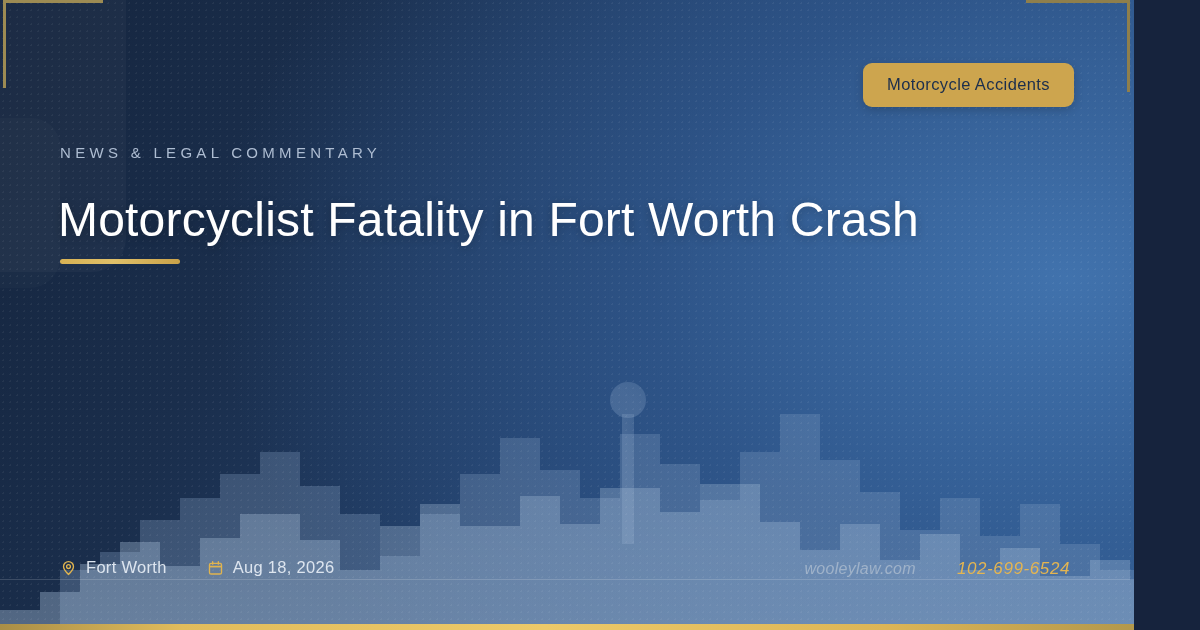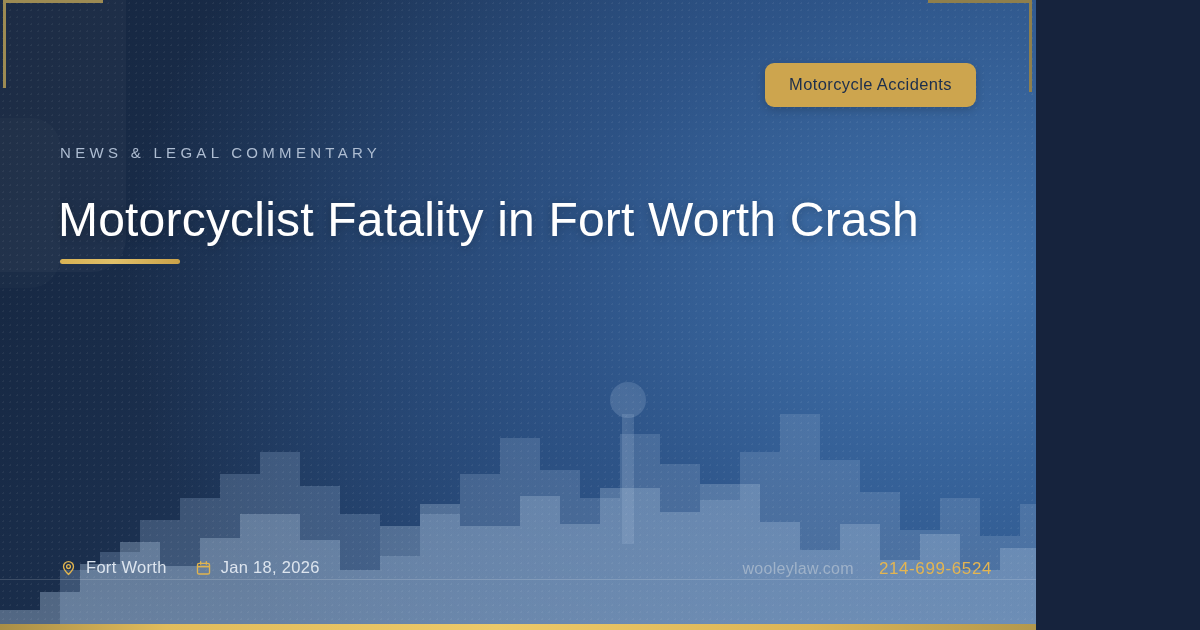--- a/index.html
+++ b/index.html
@@ -5,21 +5,21 @@
   * { margin:0; padding:0; box-sizing:border-box; }
   html, body { width:1200px; height:630px; }
   body {
     font-family: "Liberation Sans", sans-serif;
     background:#16233d;
     overflow:hidden;
   }
 
   .canvas {
     position:relative;
-    width:1036px;
+    width:1134px;
     height:630px;
     overflow:hidden;
     background:
       radial-gradient(ellipse 1100px 800px at 92% 46%, rgba(62,110,168,0.92) 0%, rgba(48,90,145,0.55) 38%, rgba(28,52,90,0.0) 72%),
       linear-gradient(118deg, #16263f 0%, #1a2e4c 28%, #22406b 58%, #2d5party 0%, #2f5789 100%);
   }
   
   .canvas {
     background:
       radial-gradient(ellipse 1150px 820px at 94% 44%, rgba(66,116,175,0.95) 0%, rgba(52,95,152,0.6) 36%, rgba(30,55,95,0.0) 74%),
@@ -123,35 +123,35 @@
   
   .footer-divider {
     position:absolute;
     left:0; right:0; top:579px;
     height:1px;
     background:rgba(255,255,255,0.16);
   }
   .footer-left {
     position:absolute;
     left:60px; top:558px;
-    display:flex; align-items:center; gap:28px;
+    display:flex; align-items:center; gap:40px;
   }
   .meta { display:flex; align-items:center; gap:9px; }
   .meta-text {
     font-size:16.5px;
     color:#dde5ef;
     letter-spacing:0.3px;
     white-space:nowrap;
   }
   .icon { display:block; width:17px; height:18px; }
 
   .footer-right {
     position:absolute;
-    right:44px; top:559px;
-    display:flex; align-items:center; gap:25px;
+    right:64px; top:559px;
+    display:flex; align-items:center; gap:41px;font-style:italic;
   }
   .site {
     font-size:16px;
     color:#9fb2c9;
     letter-spacing:0.3px;
   }
   .phone {
     font-size:17px;
     color:#e4b551;
     letter-spacing:0.6px;
@@ -238,23 +238,23 @@
     </div>
 
     <div class="meta">
       <span class="icon">
         <svg viewBox="0 0 24 24" width="17" height="18" fill="none" stroke="#e0b44f" stroke-width="1.9">
           <rect x="3.5" y="5.5" width="17" height="15" rx="2.2"></rect>
           <path d="M3.5 10h17" stroke-width="2.4"></path>
           <path d="M8 3.2v3.4M16 3.2v3.4" stroke-linecap="round"></path>
         </svg>
       </span>
-      <span class="meta-text">Jan 18, 2026</span>
+      <span class="meta-text">Aug 18, 2026</span>
     </div>
   </div>
 
   <div class="footer-right">
     <span class="site">wooleylaw.com</span>
-    <span class="phone">214-699-6524</span>
+    <span class="phone">102-699-6524</span>
   </div>
 
   <div class="bottom-bar"></div>
 </div>
 
 </body></html>

